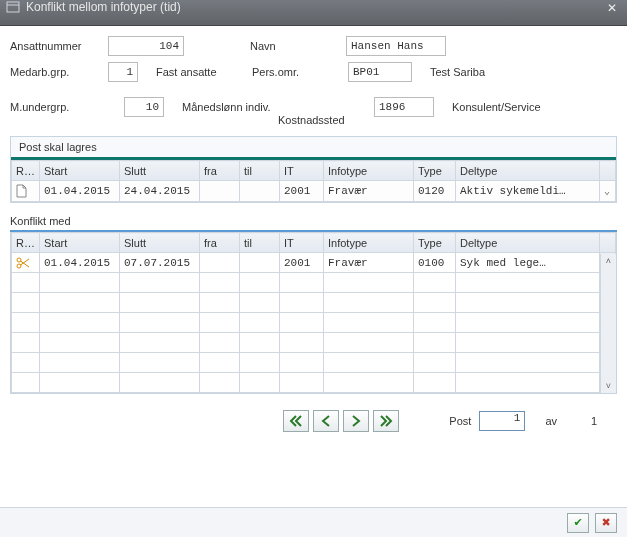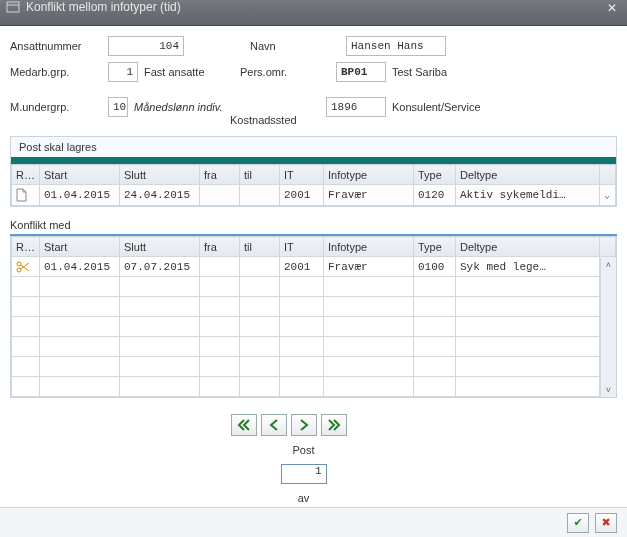--- a/index.html
+++ b/index.html
@@ -39,31 +39,31 @@
     border:1px solid #bbb;
     background:#fff;
     height:20px; line-height:18px;
     padding:0 4px;
     font-family: "Courier New", monospace;
     font-size:11px;
     color:#333;
     text-align:right;
   }
   .field.txt { text-align:left; }
-  .plain { font-size:11px; }
+  .plain { font-size:11px;margin-left:12px; }
   .panel {
     border:1px solid #c8d4e0;
     margin-top:10px;
     background:#fdfdfd;
   }
   .panel-title {
     padding:4px 8px;
     font-size:11px;
     color:#333;
-    border-bottom:7px solid #0f766e;
+    border-bottom:3px solid #0f766e;
     background:#f7f9fc;
   }
   table.grid {
     border-collapse: collapse;
     width:100%;
     table-layout: fixed;
     font-family: "Courier New", monospace;
     font-size:11px;
   }
   table.grid th, table.grid td {
@@ -87,21 +87,21 @@
   .grid-wrap { position:relative; }
   .scroll-stub {
     position:absolute; right:0; top:22px; bottom:0; width:16px;
     background:#eceff3; border-left:1px solid #d0d7de;
     display:flex; flex-direction:column; justify-content:space-between;
     align-items:center; padding:2px 0;
   }
   .scroll-stub span { font-size:9px; color:#666; cursor:pointer;}
   .nav-row {
     display:flex; align-items:center; justify-content:flex-end;
-    gap:8px; margin-top:16px; padding-right:20px;flex-direction:column;
+    gap:8px; margin-top:16px; padding-right:20px;
   }
   .nav-btns { display:flex; gap:4px; margin-right:30px;}
   .nav-btn {
     width:26px; height:22px;
     border:1px solid #9aa; background:linear-gradient(#fefefe,#e8ecef);
     display:flex; align-items:center; justify-content:center;
     cursor:pointer; color:#2a7a2a;
     font-weight:bold;
   }
   .post-field {
@@ -151,28 +151,28 @@
     <span style="width:54px;"></span>
     <span class="lbl" style="width:90px;">Navn</span>
     <div class="field txt" style="width:100px;">Hansen Hans</div>
   </div>
 
   <div class="form-row">
     <span class="lbl">Medarb.grp.</span>
     <div class="field" style="width:30px;">1</div>
     <span class="plain" style="width:90px;">Fast ansatte</span>
     <span class="lbl" style="width:90px;">Pers.omr.</span>
-    <div class="field txt" style="width:50px;font-weight:bold;">BP01</div>
+    <div class="field txt" style="width:64px;">BP01</div>
     <span class="plain">Test Sariba</span>
   </div>
 
   <div class="form-row">
     <span class="lbl">M.undergrp.</span>
-    <div class="field" style="width:20px;">10</div>
-    <span class="plain" style="width:90px;font-style:italic;">Månedslønn indiv.</span>
+    <div class="field" style="width:40px;margin-left:16px;">10</div>
+    <span class="plain" style="width:90px;">Månedslønn indiv.</span>
     <span class="lbl" style="width:90px;margin-top:26px;">Kostnadssted</span>
     <div class="field txt" style="width:60px;">1896</div>
     <span class="plain">Konsulent/Service</span>
   </div>
 
   <div class="panel">
     <div class="panel-title">Post skal lagres</div>
     <div class="grid-wrap">
     <table class="grid">
       <colgroup>

